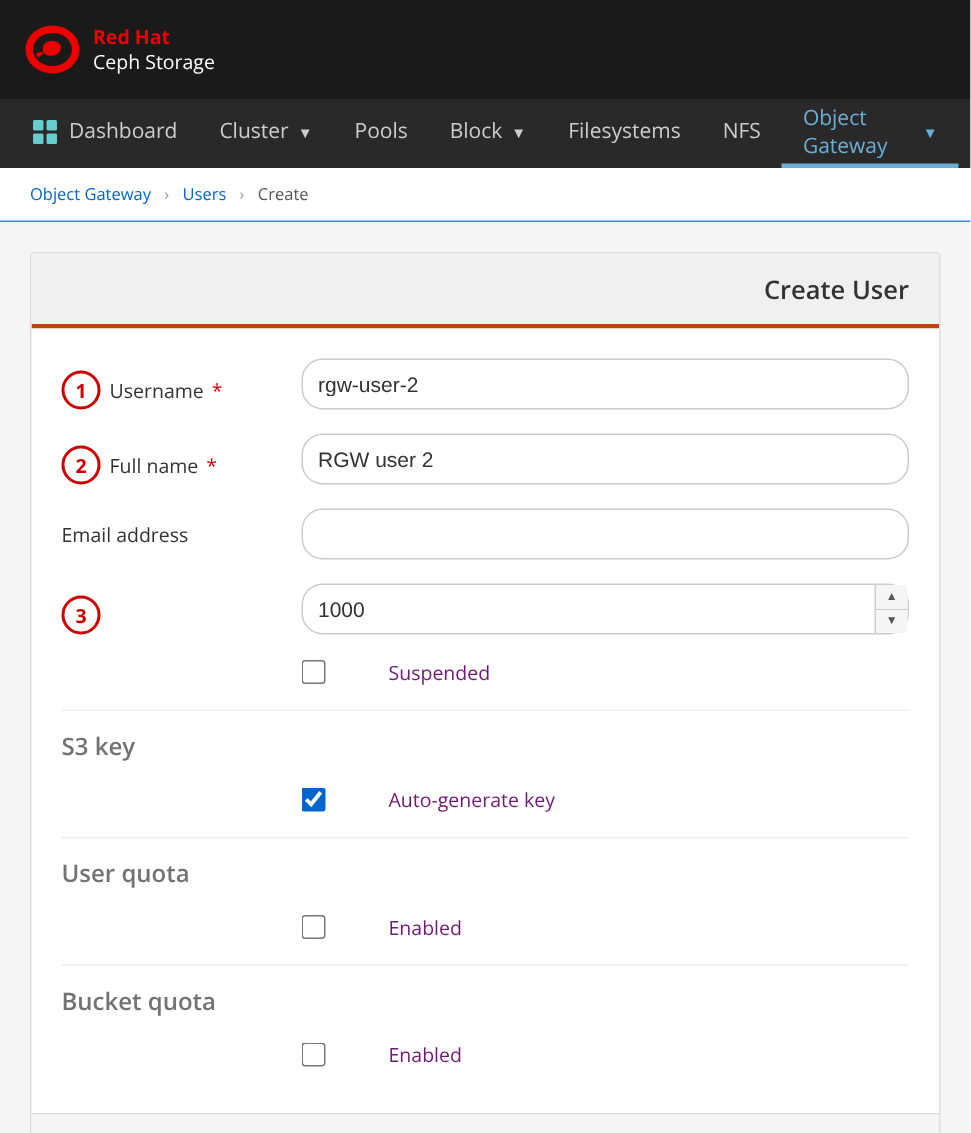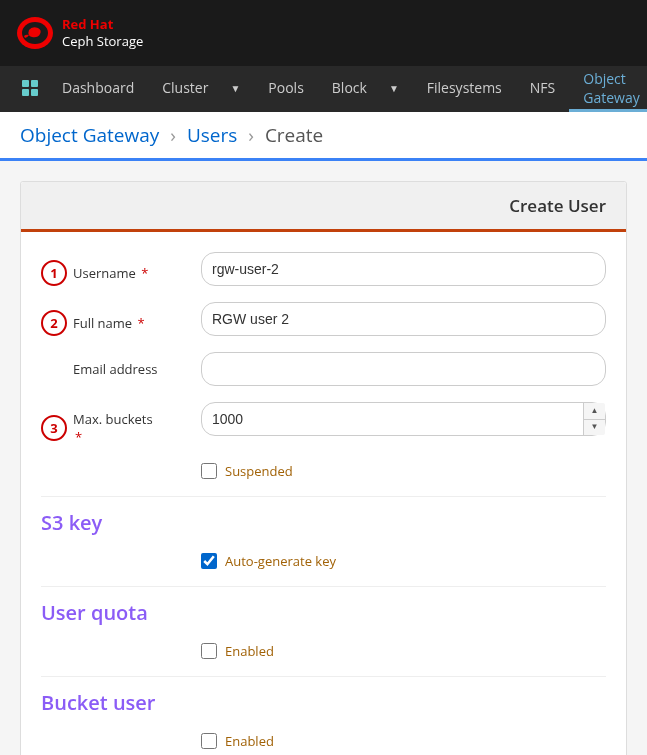--- a/index.html
+++ b/index.html
@@ -39,37 +39,37 @@
     }
     .nav-item {
       display: flex;
       align-items: center;
       padding: 0 14px;
       color: #ccc;
       font-size: 14px;
       cursor: pointer;
       border-bottom: 3px solid transparent;
       text-decoration: none;
-      gap: 20px;
+      gap: 4px;
     }
     .nav-item.active {
       color: #6baed6;
       border-bottom: 3px solid #6baed6;
     }
     .nav-item .caret {
       font-size: 10px;
       margin-left: 2px;
     }
 
     
     .breadcrumb-bar {
       background: #fff;
-      border-bottom: 3px solid #3b82f6;
+      border-bottom: 1px solid #3b82f6;
       padding: 10px 20px;
-      font-size: 19px;
+      font-size: 11px;
       color: #555;
     }
     .breadcrumb-bar a {
       color: #0066cc;
       text-decoration: none;
     }
     .breadcrumb-bar .sep {
       margin: 0 6px;
       color: #999;
     }
@@ -191,28 +191,29 @@
       padding-left: 160px;
       gap: 8px;
     }
     .checkbox-row input[type="checkbox"] {
       width: 16px;
       height: 16px;
       cursor: pointer;
     }
     .checkbox-label {
       font-size: 13px;
-      color: #a16207;
+      color: #701a75;
+      margin-left: 34px;
     }
 
     
     .section-title {
-      font-size: 20px;
+      font-size: 16px;
       font-weight: 600;
-      color: #8b5cf6;
+      color: #737373;
       padding: 12px 0 8px 0;
       border-top: 1px solid #eee;
       margin-top: 4px;
       margin-bottom: 8px;
     }
 
     
     .card-footer {
       background: #f5f5f5;
       border-top: 1px solid #ddd;
@@ -321,33 +322,30 @@
             <span>Full name</span><span class="required-star"> *</span>
           </span>
         </div>
         <div class="form-control-col">
           <input class="form-input" type="text" value="RGW user 2" style="">
         </div>
       </div>
 
       <div class="form-row">
         <div class="form-label-col">
-          <span class="form-label" style="margin-left:32px;">Email address</span>
+          <span class="form-label" style="">Email address</span>
         </div>
         <div class="form-control-col">
           <input class="form-input" type="email" style="">
         </div>
       </div>
 
       <div class="form-row">
         <div class="form-label-col">
           <div class="step-badge">3</div>
-          <span class="form-label">
-            <span>Max. buckets</span><br><span class="required-star">*</span>
-          </span>
         </div>
         <div class="form-control-col">
           <div class="spinner-wrap">
             <input class="form-input" type="number" value="1000" style="">
             <div class="spinner-btns">
               <button class="spinner-btn">▲</button>
               <button class="spinner-btn">▼</button>
             </div>
           </div>
         </div>
@@ -363,21 +361,21 @@
         <input type="checkbox" id="auto-generate" class="blue-checkbox" checked="" style="">
         <label for="auto-generate" class="checkbox-label">Auto-generate key</label>
       </div>
 
       <div class="section-title">User quota</div>
       <div class="checkbox-row">
         <input type="checkbox" id="user-quota-enabled" style="">
         <label for="user-quota-enabled" class="checkbox-label">Enabled</label>
       </div>
 
-      <div class="section-title">Bucket user</div>
+      <div class="section-title">Bucket quota</div>
       <div class="checkbox-row" style="margin-bottom:20px;">
         <input type="checkbox" id="bucket-quota-enabled" style="">
         <label for="bucket-quota-enabled" class="checkbox-label">Enabled</label>
       </div>
 
     </div>
 
     <div class="card-footer">
       
       

